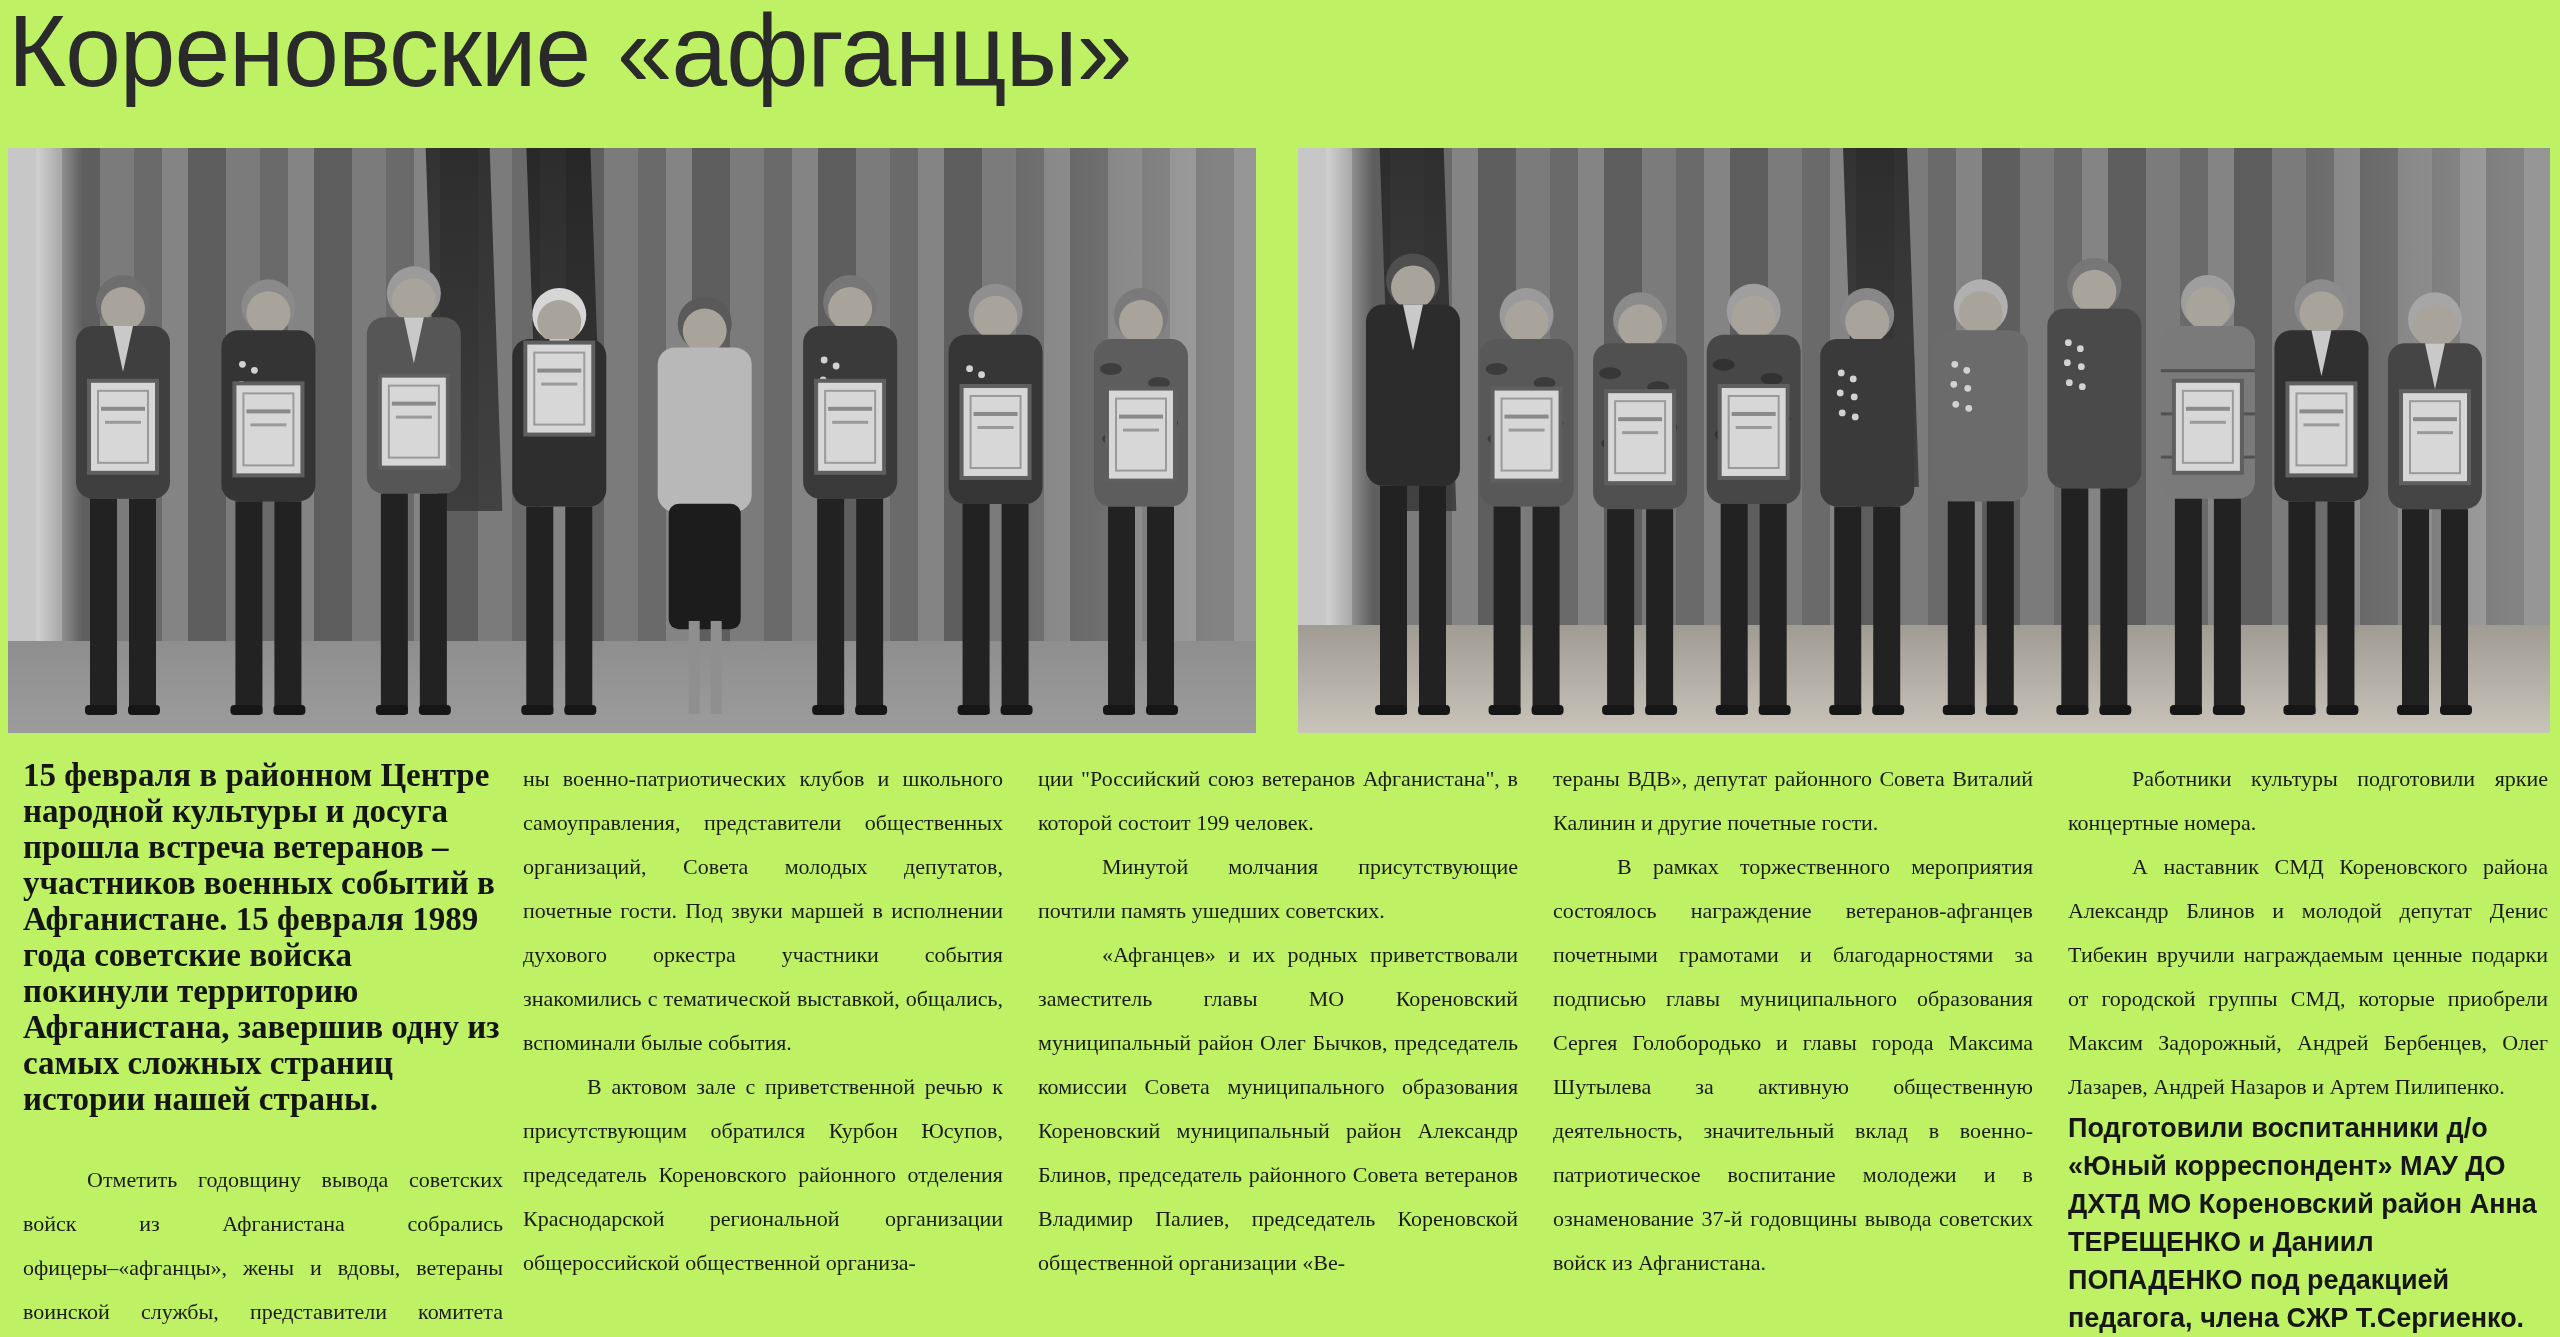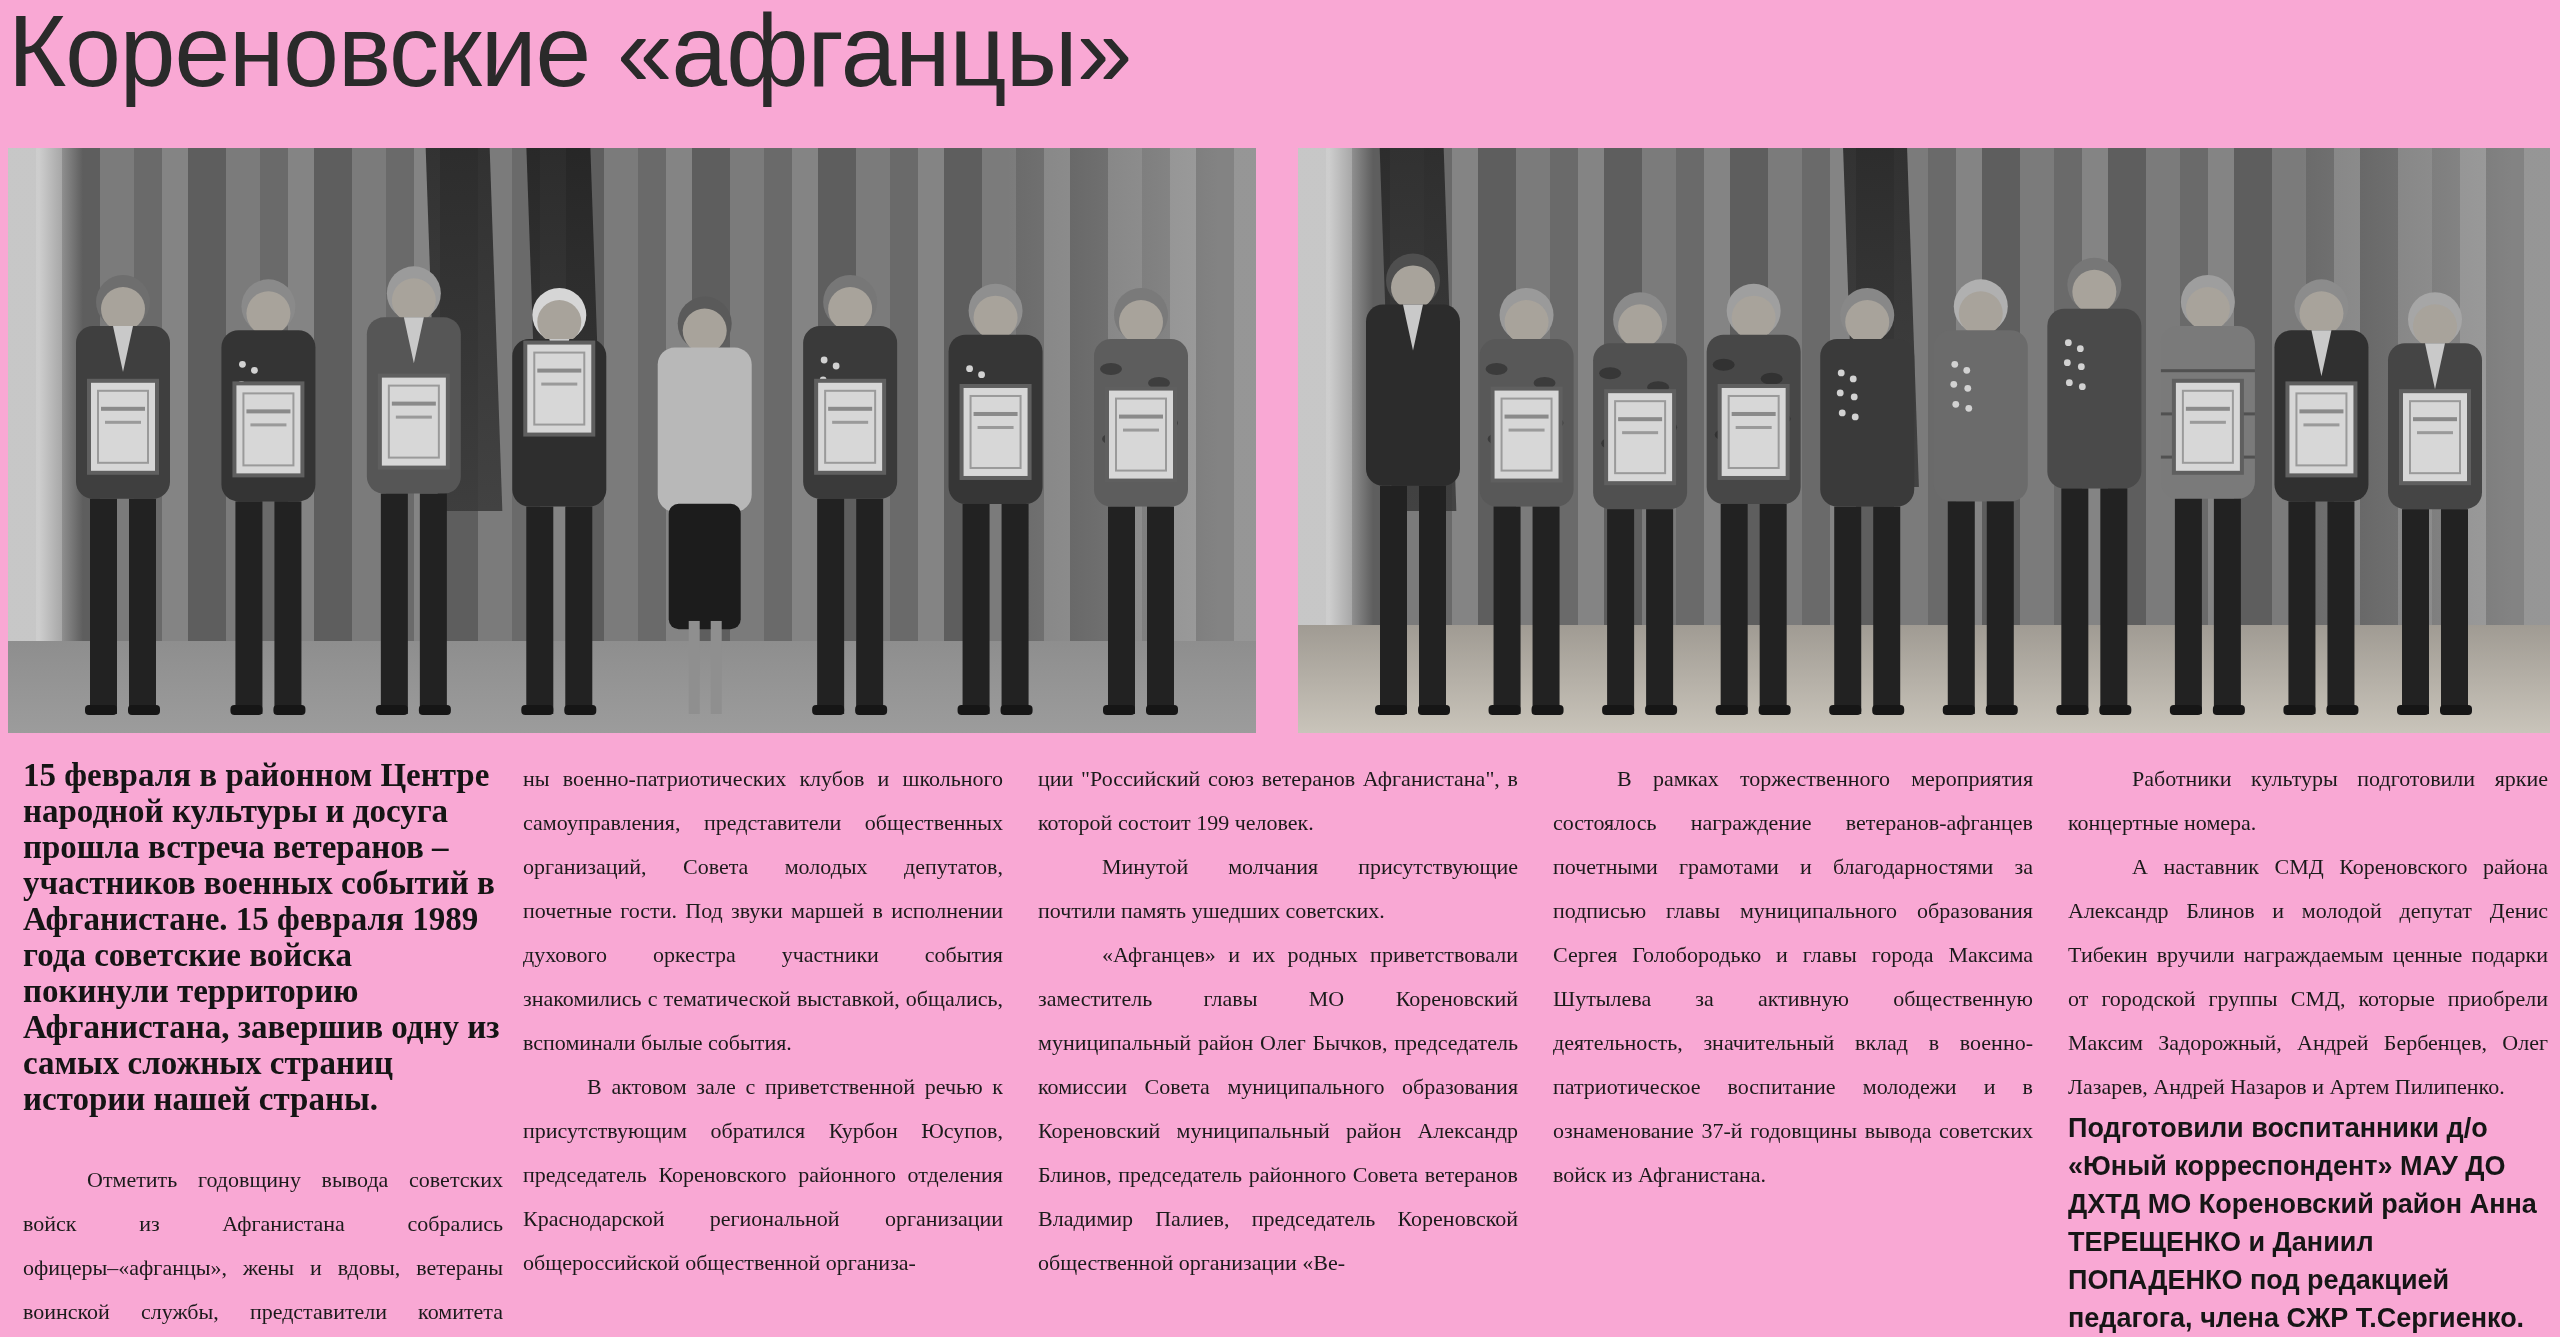--- a/index.html
+++ b/index.html
@@ -1,19 +1,19 @@
 <!DOCTYPE html>
 <html lang="ru"><head>
 <meta charset="utf-8">
 <style>
   html,body{margin:0;padding:0;background:#e8e8e8;}
   .page{
     position:relative;
     width:2560px;height:1337px;
-    background:#f9a8d4;
+    background:#bef264;
     overflow:hidden;
     font-family:"Liberation Serif", serif;
     color:#1b1b1b;
   }
   
   .headline{
     position:absolute;top:-6px;left:8px;margin:0;
     font-family:"Liberation Sans", sans-serif;
     font-weight:400;
     font-size:100px;line-height:1.1;
@@ -404,20 +404,21 @@
       <p class="body indent">В актовом зале с приветственной речью к присутствующим обратился Курбон Юсупов, председатель Кореновского районного отделения Краснодарской региональной организации общероссийской общественной организа-</p>
     </div>
 
     <div class="col c2">
       <p class="body">ции "Российский союз ветеранов Афганистана", в которой состоит 199 человек.</p>
       <p class="body indent">Минутой молчания присутствующие почтили память ушедших советских.</p>
       <p class="body indent">«Афганцев» и их родных приветствовали заместитель главы МО Кореновский муниципальный район Олег Бычков, председатель комиссии Совета муниципального образования Кореновский муниципальный район Александр Блинов, председатель районного Совета ветеранов Владимир Палиев, председатель Кореновской общественной организации «Ве-</p>
     </div>
 
     <div class="col c3">
+      <p class="body">тераны ВДВ», депутат районного Совета Виталий Калинин и другие почетные гости.</p>
       <p class="body indent">В рамках торжественного мероприятия состоялось награждение ветеранов-афганцев почетными грамотами и благодарностями за подписью главы муниципального образования Сергея Голобородько и главы города Максима Шутылева за активную общественную деятельность, значительный вклад в военно-патриотическое воспитание молодежи и в ознаменование 37-й годовщины вывода советских войск из Афганистана.</p>
     </div>
 
     <div class="col c4">
       <p class="body indent">Работники культуры подготовили яркие концертные номера.</p>
       <p class="body indent">А наставник СМД Кореновского района Александр Блинов и молодой депутат Денис Тибекин вручили награждаемым ценные подарки от городской группы СМД, которые приобрели Максим Задорожный, Андрей Бербенцев, Олег Лазарев, Андрей Назаров и Артем Пилипенко.</p>
       <p class="byline">Подготовили воспитанники д/о «Юный корреспондент» МАУ ДО ДХТД МО Кореновский район Анна ТЕРЕЩЕНКО и Даниил ПОПАДЕНКО под редакцией педагога, члена СЖР Т.Сергиенко.</p>
     </div>
 
   </div>

